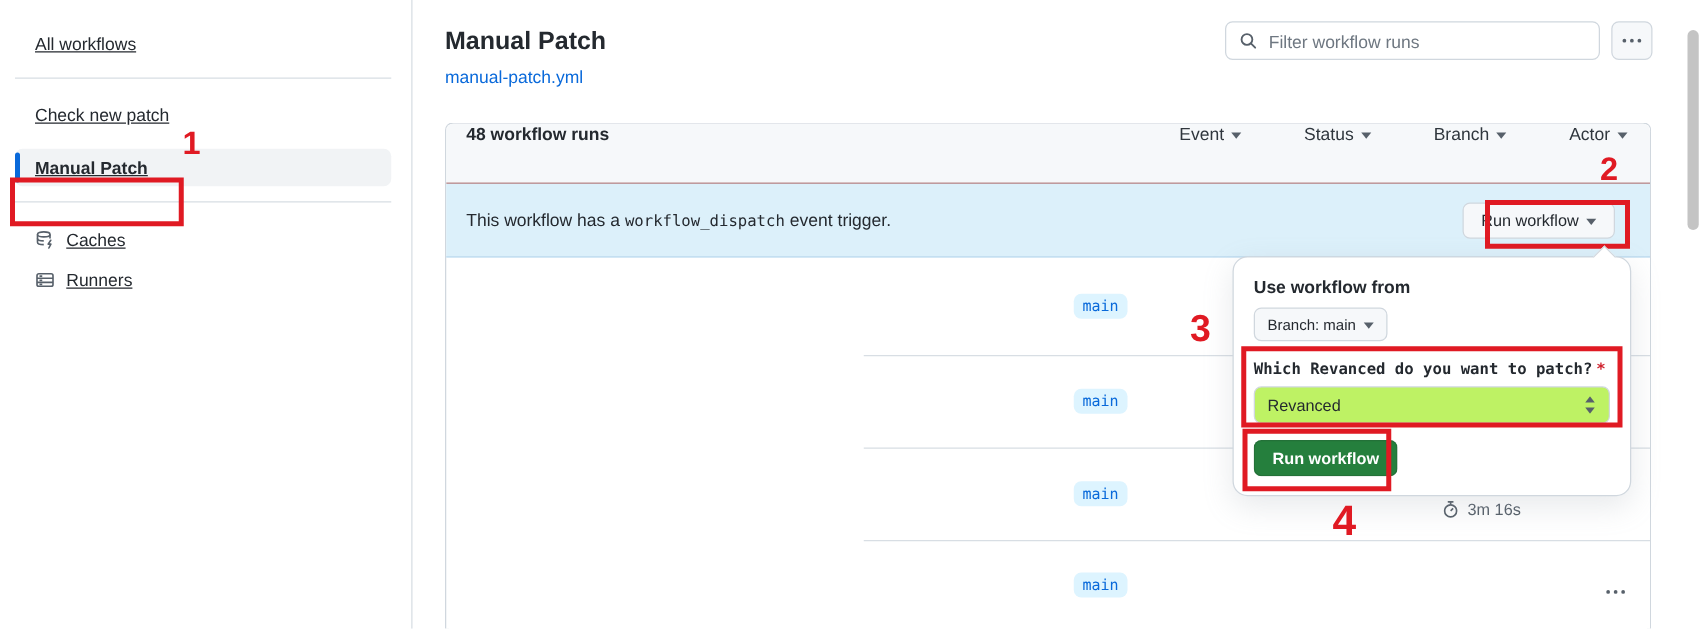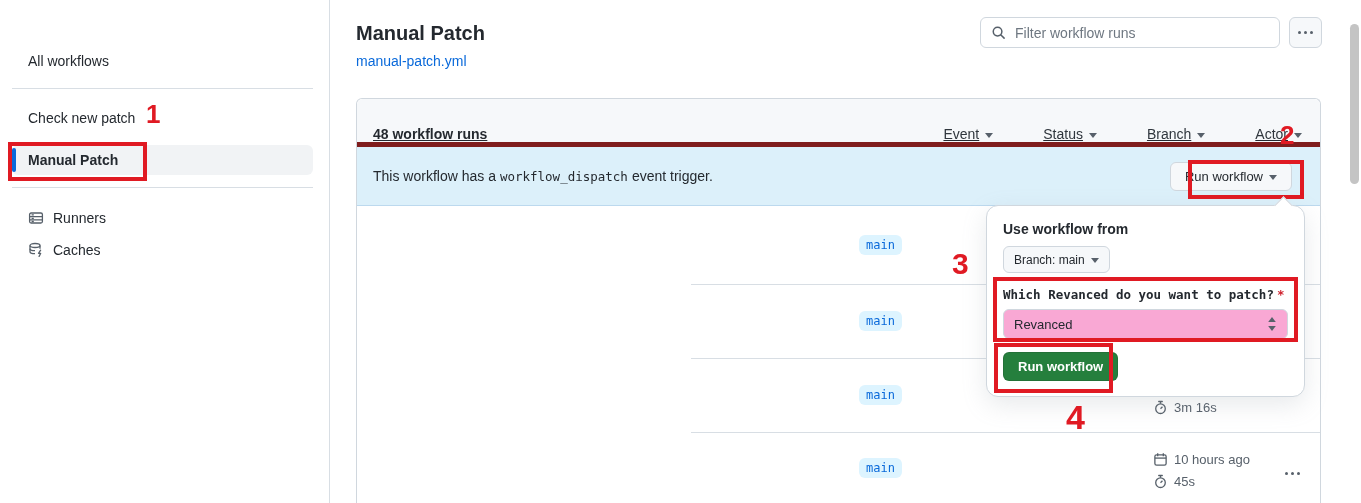--- a/index.html
+++ b/index.html
@@ -12,42 +12,42 @@
 
   
   .tab-indicator{position:absolute;left:220px;top:0;width:88px;height:3px;background:#fd8c73;}
 
   
   .sidebar{position:absolute;left:0;top:0;width:330px;height:503px;border-right:1px solid #d8dee4;box-sizing:border-box;padding:20px 16px 0 12px;background:#fff;}
   .sidebar-header{display:flex;justify-content:space-between;align-items:center;}
   .sidebar-title{font-size:20px;font-weight:700;}
   .btn{display:inline-flex;align-items:center;justify-content:center;background:#f6f8fa;border:1px solid #d0d7de;border-radius:6px;color:#24292f;cursor:pointer;}
   .new-workflow-btn{height:28px;padding:0 12px;font-size:12px;font-weight:600;}
-  .side-nav{margin-top:26px;}
+  .side-nav{text-decoration:underline;}
   .side-item{height:30px;display:flex;align-items:center;padding-left:16px;border-radius:6px;margin-bottom:12px;position:relative;}
   .side-item.selected{background:#f1f3f5;font-weight:700;}
   .accent-bar{position:absolute;left:0;top:50%;transform:translateY(-50%);width:4px;height:24px;border-radius:2px;background:#0969da;}
   .side-divider{height:1px;background:#d8dee4;margin:10px 0 14px 0;}
   .mgmt-label{font-size:12px;font-weight:600;color:#57606a;padding-left:16px;margin:16px 0 10px 0;}
   .mgmt-item{height:32px;display:flex;align-items:center;gap:9px;padding-left:16px;border-radius:6px;}
   .mgmt-item svg{flex:0 0 auto;}
 
   
   .main-title{position:absolute;left:356px;top:22px;font-size:20px;font-weight:700;}
   .file-link{position:absolute;left:356px;top:53px;font-size:14px;color:#0969da;text-decoration:none;cursor:pointer;}
   .search-box{position:absolute;left:980px;top:17px;width:300px;height:31px;box-sizing:border-box;border:1px solid #d0d7de;border-radius:6px;background:#fff;display:flex;align-items:center;padding:0 10px;gap:7px;}
   .search-box input{border:none;outline:none;flex:1;font-size:14px;color:#24292f;font-family:inherit;background:transparent;}
   .search-box input::placeholder{color:#6e7781;}
   .kebab-btn{position:absolute;left:1289px;top:17px;width:33px;height:31px;box-sizing:border-box;}
   .kebab-dots{display:inline-flex;gap:3px;}
   .kebab-dots i{width:3px;height:3px;border-radius:50%;background:#57606a;}
 
   
   .runs-panel{position:absolute;left:356px;top:98px;width:965px;height:405px;box-sizing:border-box;border:1px solid #d0d7de;border-bottom:none;border-radius:6px 6px 0 0;background:#fff;}
-  .runs-header{height:48px;box-sizing:border-box;background:#f6f8fa;border-bottom:5px solid #7f1d1d;border-radius:6px 6px 0 0;display:flex;align-items:flex-end;justify-content:space-between;padding:0 16px;text-decoration:underline;}
+  .runs-header{height:48px;box-sizing:border-box;background:#f6f8fa;border-bottom:1px solid #7f1d1d;border-radius:6px 6px 0 0;display:flex;align-items:flex-start;justify-content:space-between;padding:0 16px;}
   .runs-count{font-weight:700;font-size:14px;}
   .filters{display:flex;gap:50px;margin-right:2px;}
   .filter{display:flex;align-items:center;color:#2f363d;cursor:pointer;}
   .caret{display:inline-block;width:0;height:0;border:4px solid transparent;border-top:5px solid #57606a;margin-left:6px;transform:translateY(3px);}
   .banner{height:59px;box-sizing:border-box;background:#dcf0fa;border-bottom:1px solid #bcd9ee;display:flex;align-items:center;justify-content:space-between;padding:0 16px;}
   .banner-text{font-size:14px;color:#24292f;}
   .banner-text code{font-size:12.5px;margin:0 4px;}
   .run-workflow-toggle{height:29px;padding:0 14px;font-size:13px;font-weight:500;margin-right:12px;}
   .rows{position:relative;}
   .run-row{position:relative;box-sizing:border-box;}
@@ -57,21 +57,21 @@
   .meta-line{display:flex;align-items:center;gap:6px;}
   .row-kebab{position:absolute;right:20px;cursor:pointer;}
 
   
   .popup{position:absolute;left:986px;top:205px;width:319px;box-sizing:border-box;background:#fff;border:1px solid #d0d7de;border-radius:12px;box-shadow:0 8px 24px rgba(140,149,159,0.2);padding:15px 16px 15px 16px;z-index:10;}
   .popup-caret{position:absolute;top:-7px;left:290px;width:12px;height:12px;background:#fff;border-left:1px solid #d0d7de;border-top:1px solid #d0d7de;transform:rotate(45deg);}
   .popup-title{font-weight:700;font-size:14px;margin-bottom:9px;}
   .branch-select{height:27px;padding:0 10px;font-size:12px;}
   .input-label{font-family:"DejaVu Sans Mono","Liberation Mono",monospace;font-weight:700;font-size:12.5px;margin:14px 0 7px 0;}
   .req{color:#cf222e;margin-left:3px;}
-  .input-select{height:30px;box-sizing:border-box;background:#f9a8d4;border:1px solid #d0d7de;border-radius:6px;display:flex;align-items:center;justify-content:space-between;padding:0 10px;font-size:13px;cursor:pointer;}
+  .input-select{height:30px;box-sizing:border-box;background:#bef264;border:1px solid #d0d7de;border-radius:6px;display:flex;align-items:center;justify-content:space-between;padding:0 10px;font-size:13px;cursor:pointer;}
   .run-workflow-primary{margin-top:13px;height:29px;padding:0 14px;border:1px solid rgba(27,31,36,0.15);border-radius:6px;background:#257f3d;color:#ffffff;font-size:13px;font-weight:600;cursor:pointer;}
 
   
   .ann-box{position:absolute;border:4px solid #e01a23;box-sizing:border-box;z-index:20;pointer-events:none;}
   .ann-num{position:absolute;color:#e01a23;font-weight:700;z-index:21;pointer-events:none;line-height:1;}
   .ann-box.under-popup{z-index:5;}
 
   
   .scroll-thumb{position:absolute;right:2px;top:24px;width:9px;height:160px;border-radius:5px;background:#c4c4c4;}
 
@@ -89,38 +89,38 @@
     </div>
     <div class="side-divider"></div>
     <div class="side-item">
       <span>Check new patch</span>
     </div>
     <div class="side-item selected">
       <span class="accent-bar"></span>
       <span>Manual Patch</span>
     </div>
     <div class="side-divider"></div>
-    <div class="mgmt-item">
-      <svg width="16" height="16" viewBox="0 0 16 16" fill="none" stroke="#57606a" stroke-width="1.3">
-        <rect x="1.6" y="3" width="12.8" height="10" rx="1.5"></rect>
-        <path d="M1.6 6.6 h12.8 M1.6 9.9 h12.8"></path>
-        <path d="M3.6 4.9 h2.2 M3.6 8.3 h2.2 M3.6 11.5 h2.2"></path>
-      </svg>
-      <span>Runners</span>
-    </div>
     <div class="mgmt-item">
       <svg width="16" height="16" viewBox="0 0 16 16" fill="none" stroke="#57606a" stroke-width="1.3">
         <ellipse cx="7" cy="3.5" rx="5" ry="2"></ellipse>
         <path d="M2 3.5 v6.2 c0 1.1 2.2 2 5 2"></path>
         <path d="M12 3.5 v3.2"></path>
         <path d="M2 6.7 c0 1.1 2.2 2 5 2"></path>
         <path d="M12.6 8.2 l-2.1 3.1 h2.2 l-1.6 3.1" stroke-linecap="round" stroke-linejoin="round"></path>
       </svg>
       <span>Caches</span>
     </div>
+    <div class="mgmt-item">
+      <svg width="16" height="16" viewBox="0 0 16 16" fill="none" stroke="#57606a" stroke-width="1.3">
+        <rect x="1.6" y="3" width="12.8" height="10" rx="1.5"></rect>
+        <path d="M1.6 6.6 h12.8 M1.6 9.9 h12.8"></path>
+        <path d="M3.6 4.9 h2.2 M3.6 8.3 h2.2 M3.6 11.5 h2.2"></path>
+      </svg>
+      <span>Runners</span>
+    </div>
   </div>
 </div>
 
 <div class="main-title">Manual Patch</div>
 <a class="file-link">manual-patch.yml</a>
 
 <div class="search-box">
   <svg width="15" height="15" viewBox="0 0 16 16" fill="none">
     <circle cx="7" cy="7" r="4.6" stroke="#57606a" stroke-width="1.6"></circle>
     <line x1="10.6" y1="10.6" x2="14" y2="14" stroke="#57606a" stroke-width="1.6" stroke-linecap="round"></line>
@@ -184,39 +184,20 @@
               <path d="M8 9.3 L10.1 7.2"></path>
               <path d="M6.1 1.6 h3.8" stroke-linecap="round"></path>
               <path d="M8 1.6 v2.4"></path>
           </svg>
           <span>3m 16s</span>
         </span>
       </div>
     </div>
     <div class="run-row" style="height:71px;">
       <span class="branch-badge">main</span>
-      <div class="row-meta" style="top:20px;">
-        <span class="meta-line">
-          <svg width="15" height="15" viewBox="0 0 16 16" fill="none" stroke="#57606a" stroke-width="1.4">
-            <rect x="2" y="3" width="12" height="11" rx="1.8"></rect>
-              <path d="M2 6.5 h12"></path>
-              <path d="M5 1.4 v3 M11 1.4 v3"></path>
-          </svg>
-          <span>10 hours ago</span>
-        </span>
-        <span class="meta-line">
-          <svg width="15" height="15" viewBox="0 0 16 16" fill="none" stroke="#57606a" stroke-width="1.4">
-            <circle cx="8" cy="9.3" r="5.1"></circle>
-              <path d="M8 9.3 L10.1 7.2"></path>
-              <path d="M6.1 1.6 h3.8" stroke-linecap="round"></path>
-              <path d="M8 1.6 v2.4"></path>
-          </svg>
-          <span>45s</span>
-        </span>
-      </div>
       <span class="row-kebab" style="top:30px;">
         <span class="kebab-dots">
             <i></i>
             <i></i>
             <i></i>
           </span>
       </span>
     </div>
   </div>
 </div>

